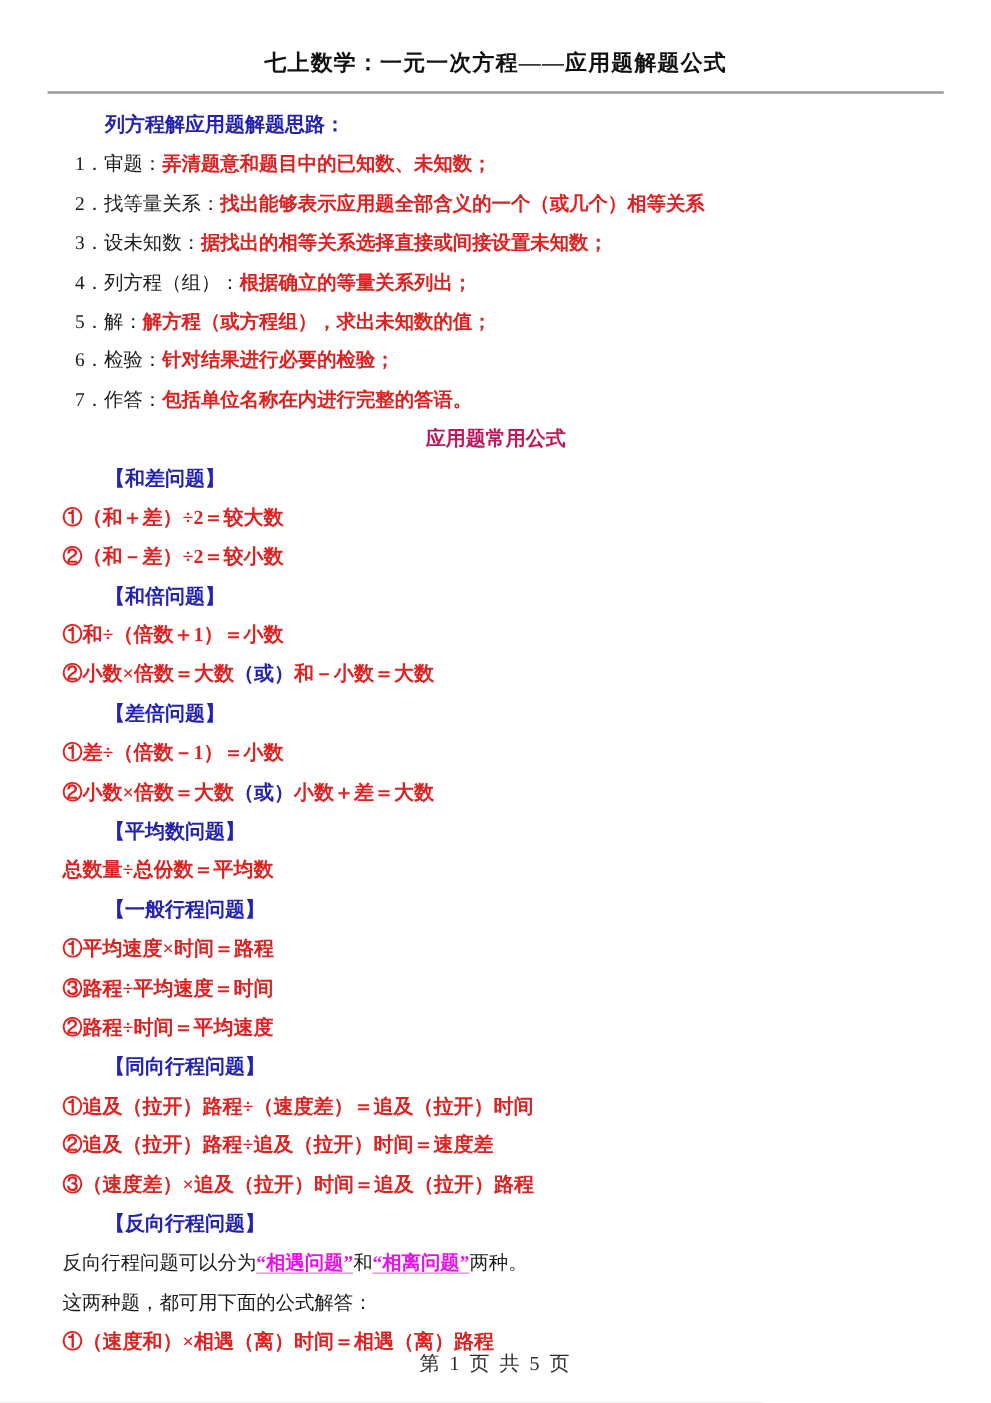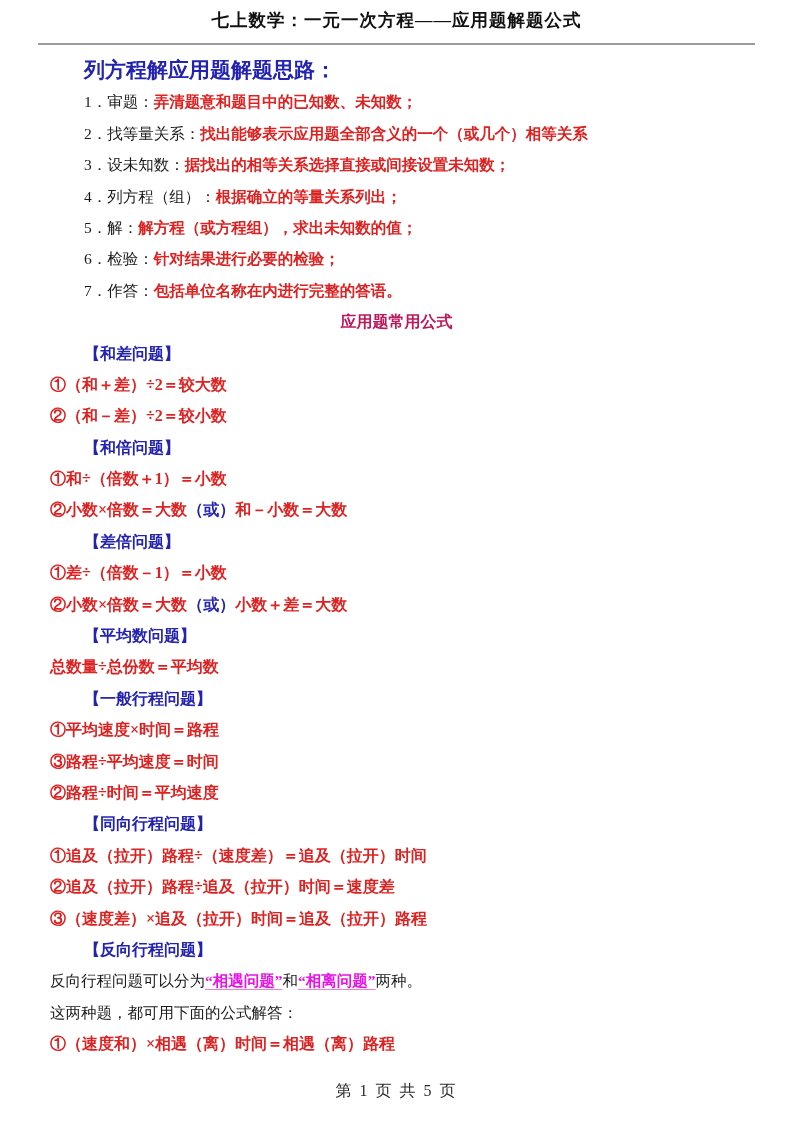--- a/index.html
+++ b/index.html
@@ -8,38 +8,38 @@
     width: 793px;
     height: 1122px;
     margin: 0 auto;
     background: #ffffff;
     font-family: "Liberation Serif", serif;
     color: #1a1a1a;
     overflow: hidden;
   }
   .title {
     margin: 0;
-    padding-top: 8px;
+    padding-top: 38px;
     text-align: center;
     font-size: 17.5px;
     font-weight: bold;
     color: #111111;
     letter-spacing: 1px;
   }
   .rule {
     margin: 11px 38px 0 38px;
     border-top: 2px solid #9b9b9b;
     height: 0;
   }
   .content { margin-top: 10px; }
   .line { height: 31.4px; line-height: 31.4px; white-space: nowrap; }
   .indent-head    { padding-left: 84px; }
-  .indent-step    { padding-left: 84px; }
+  .indent-step    { padding-left: 60px; }
   .indent-formula { padding-left: 50px; }
-  .heading-blue { color: #2323b0; font-weight: bold; font-size: 21px; }
+  .heading-blue { color: #2323b0; font-weight: bold; font-size: 16px; }
   .sec-title    { color: #2323b0; font-weight: bold; font-size: 16px; }
   .center-title { text-align: center; color: #be185d; font-weight: bold; font-size: 16px; }
   .step    { font-size: 15.5px; }
   .formula { font-size: 16px; }
   .para    { font-size: 15.5px; }
   .red  { color: #dd2222; font-weight: bold; }
   .blue { color: #2323b0; font-weight: bold; }
   .blk  { color: #1a1a1a; }
   .magu {
     color: #e812e8; font-weight: bold;

